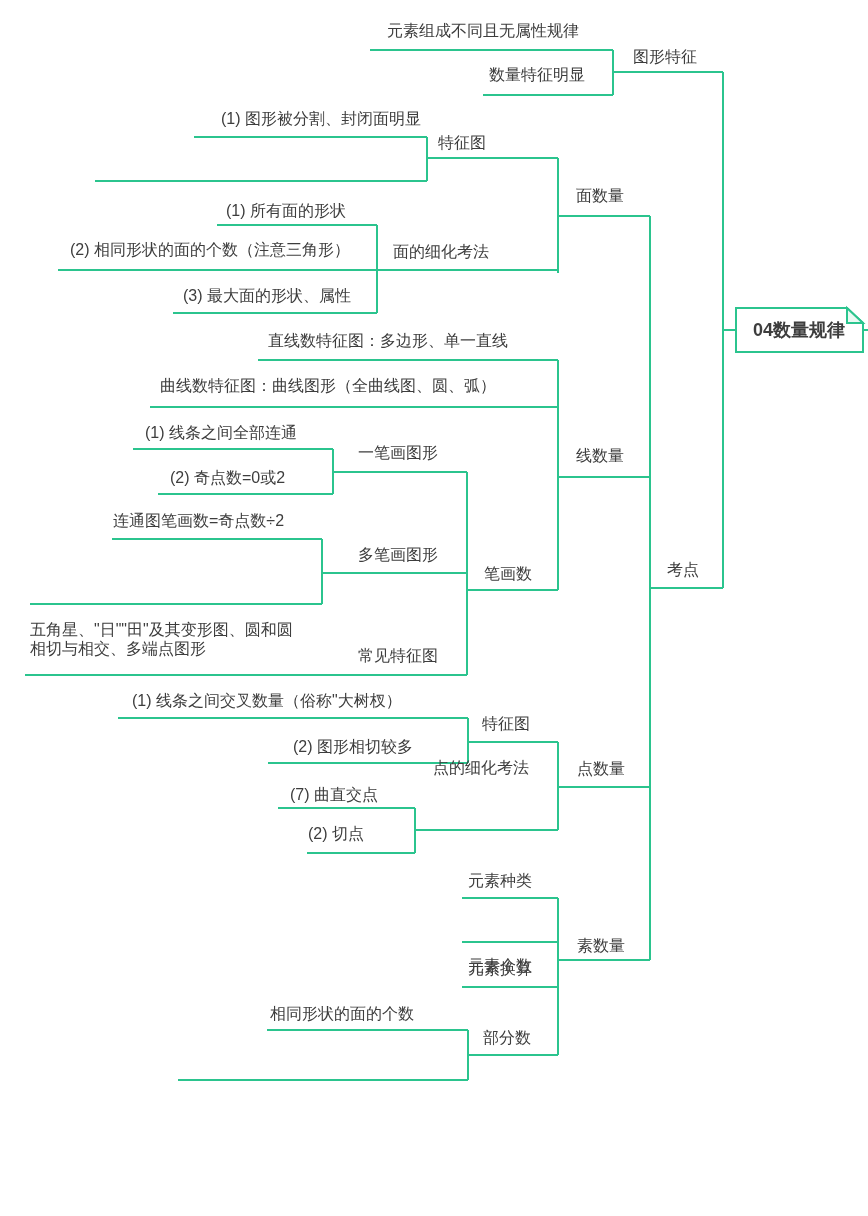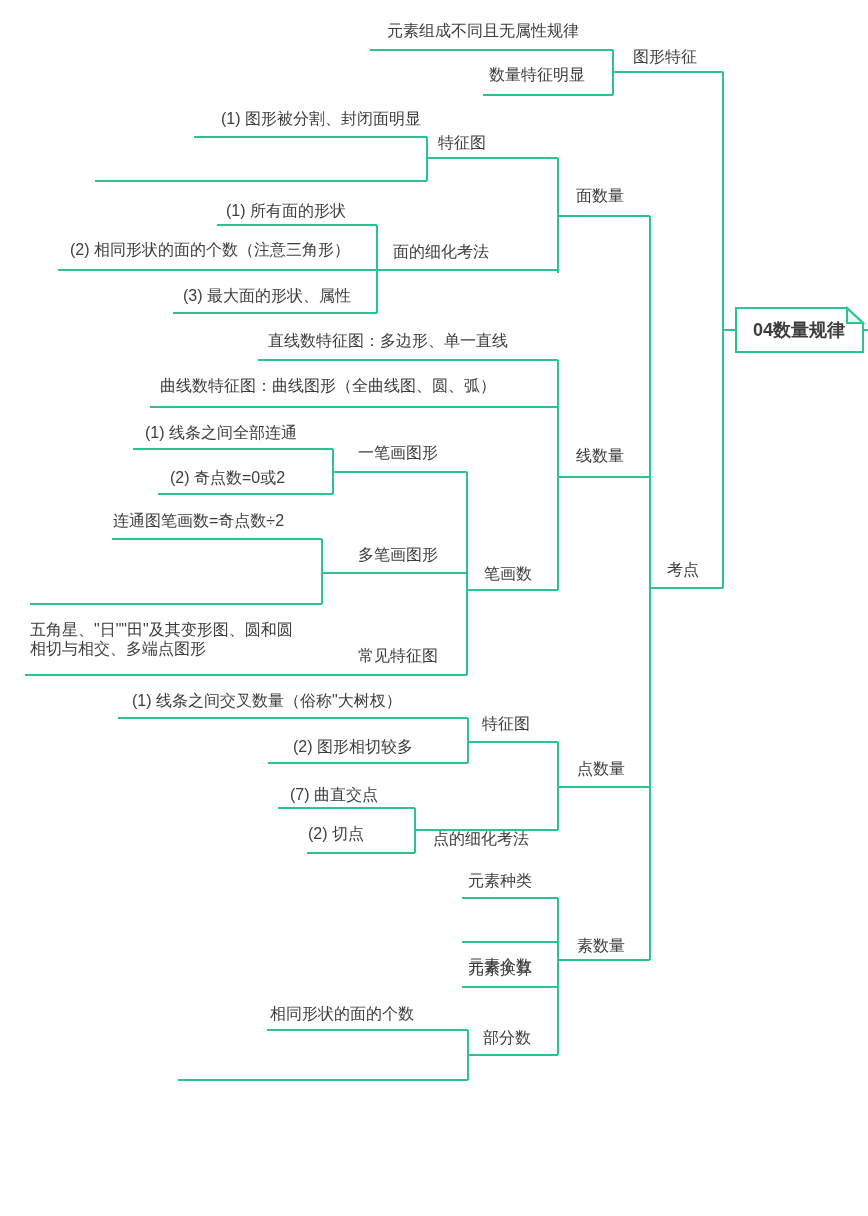--- a/index.html
+++ b/index.html
@@ -130,21 +130,21 @@
   <div class="nd nowrap" style="left:358px;top:545px">多笔画图形</div>
   <div class="nd nowrap" style="left:113px;top:511px">连通图笔画数=奇点数÷2</div>
   <div class="nd nowrap" style="left:358px;top:646px">常见特征图</div>
   <div class="nd" style="left:30px;top:620px">五角星、"日""田"及其变形图、圆和圆
 相切与相交、多端点图形</div>
 
   <div class="nd nowrap" style="left:577px;top:759px">点数量</div>
   <div class="nd nowrap" style="left:482px;top:714px">特征图</div>
   <div class="nd nowrap" style="left:132px;top:691px">(1) 线条之间交叉数量（俗称"大树杈）</div>
   <div class="nd nowrap" style="left:293px;top:737px">(2) 图形相切较多</div>
-  <div class="nd nowrap" style="left:433px;top:829px">点的细化考法</div>
+  <div class="nd nowrap" style="left:433px;top:758px">点的细化考法</div>
   <div class="nd nowrap" style="left:290px;top:785px">(7) 曲直交点</div>
   <div class="nd nowrap" style="left:308px;top:824px">(2) 切点</div>
 
   <div class="nd nowrap" style="left:577px;top:936px">素数量</div>
   <div class="nd nowrap" style="left:468px;top:871px">元素种类</div>
   <div class="nd nowrap" style="left:468px;top:956px">元素个数</div>
   <div class="nd nowrap" style="left:468px;top:959px">元素换算</div>
 
   <div class="nd nowrap" style="left:483px;top:1028px">部分数</div>
   <div class="nd nowrap" style="left:270px;top:1004px">相同形状的面的个数</div>

